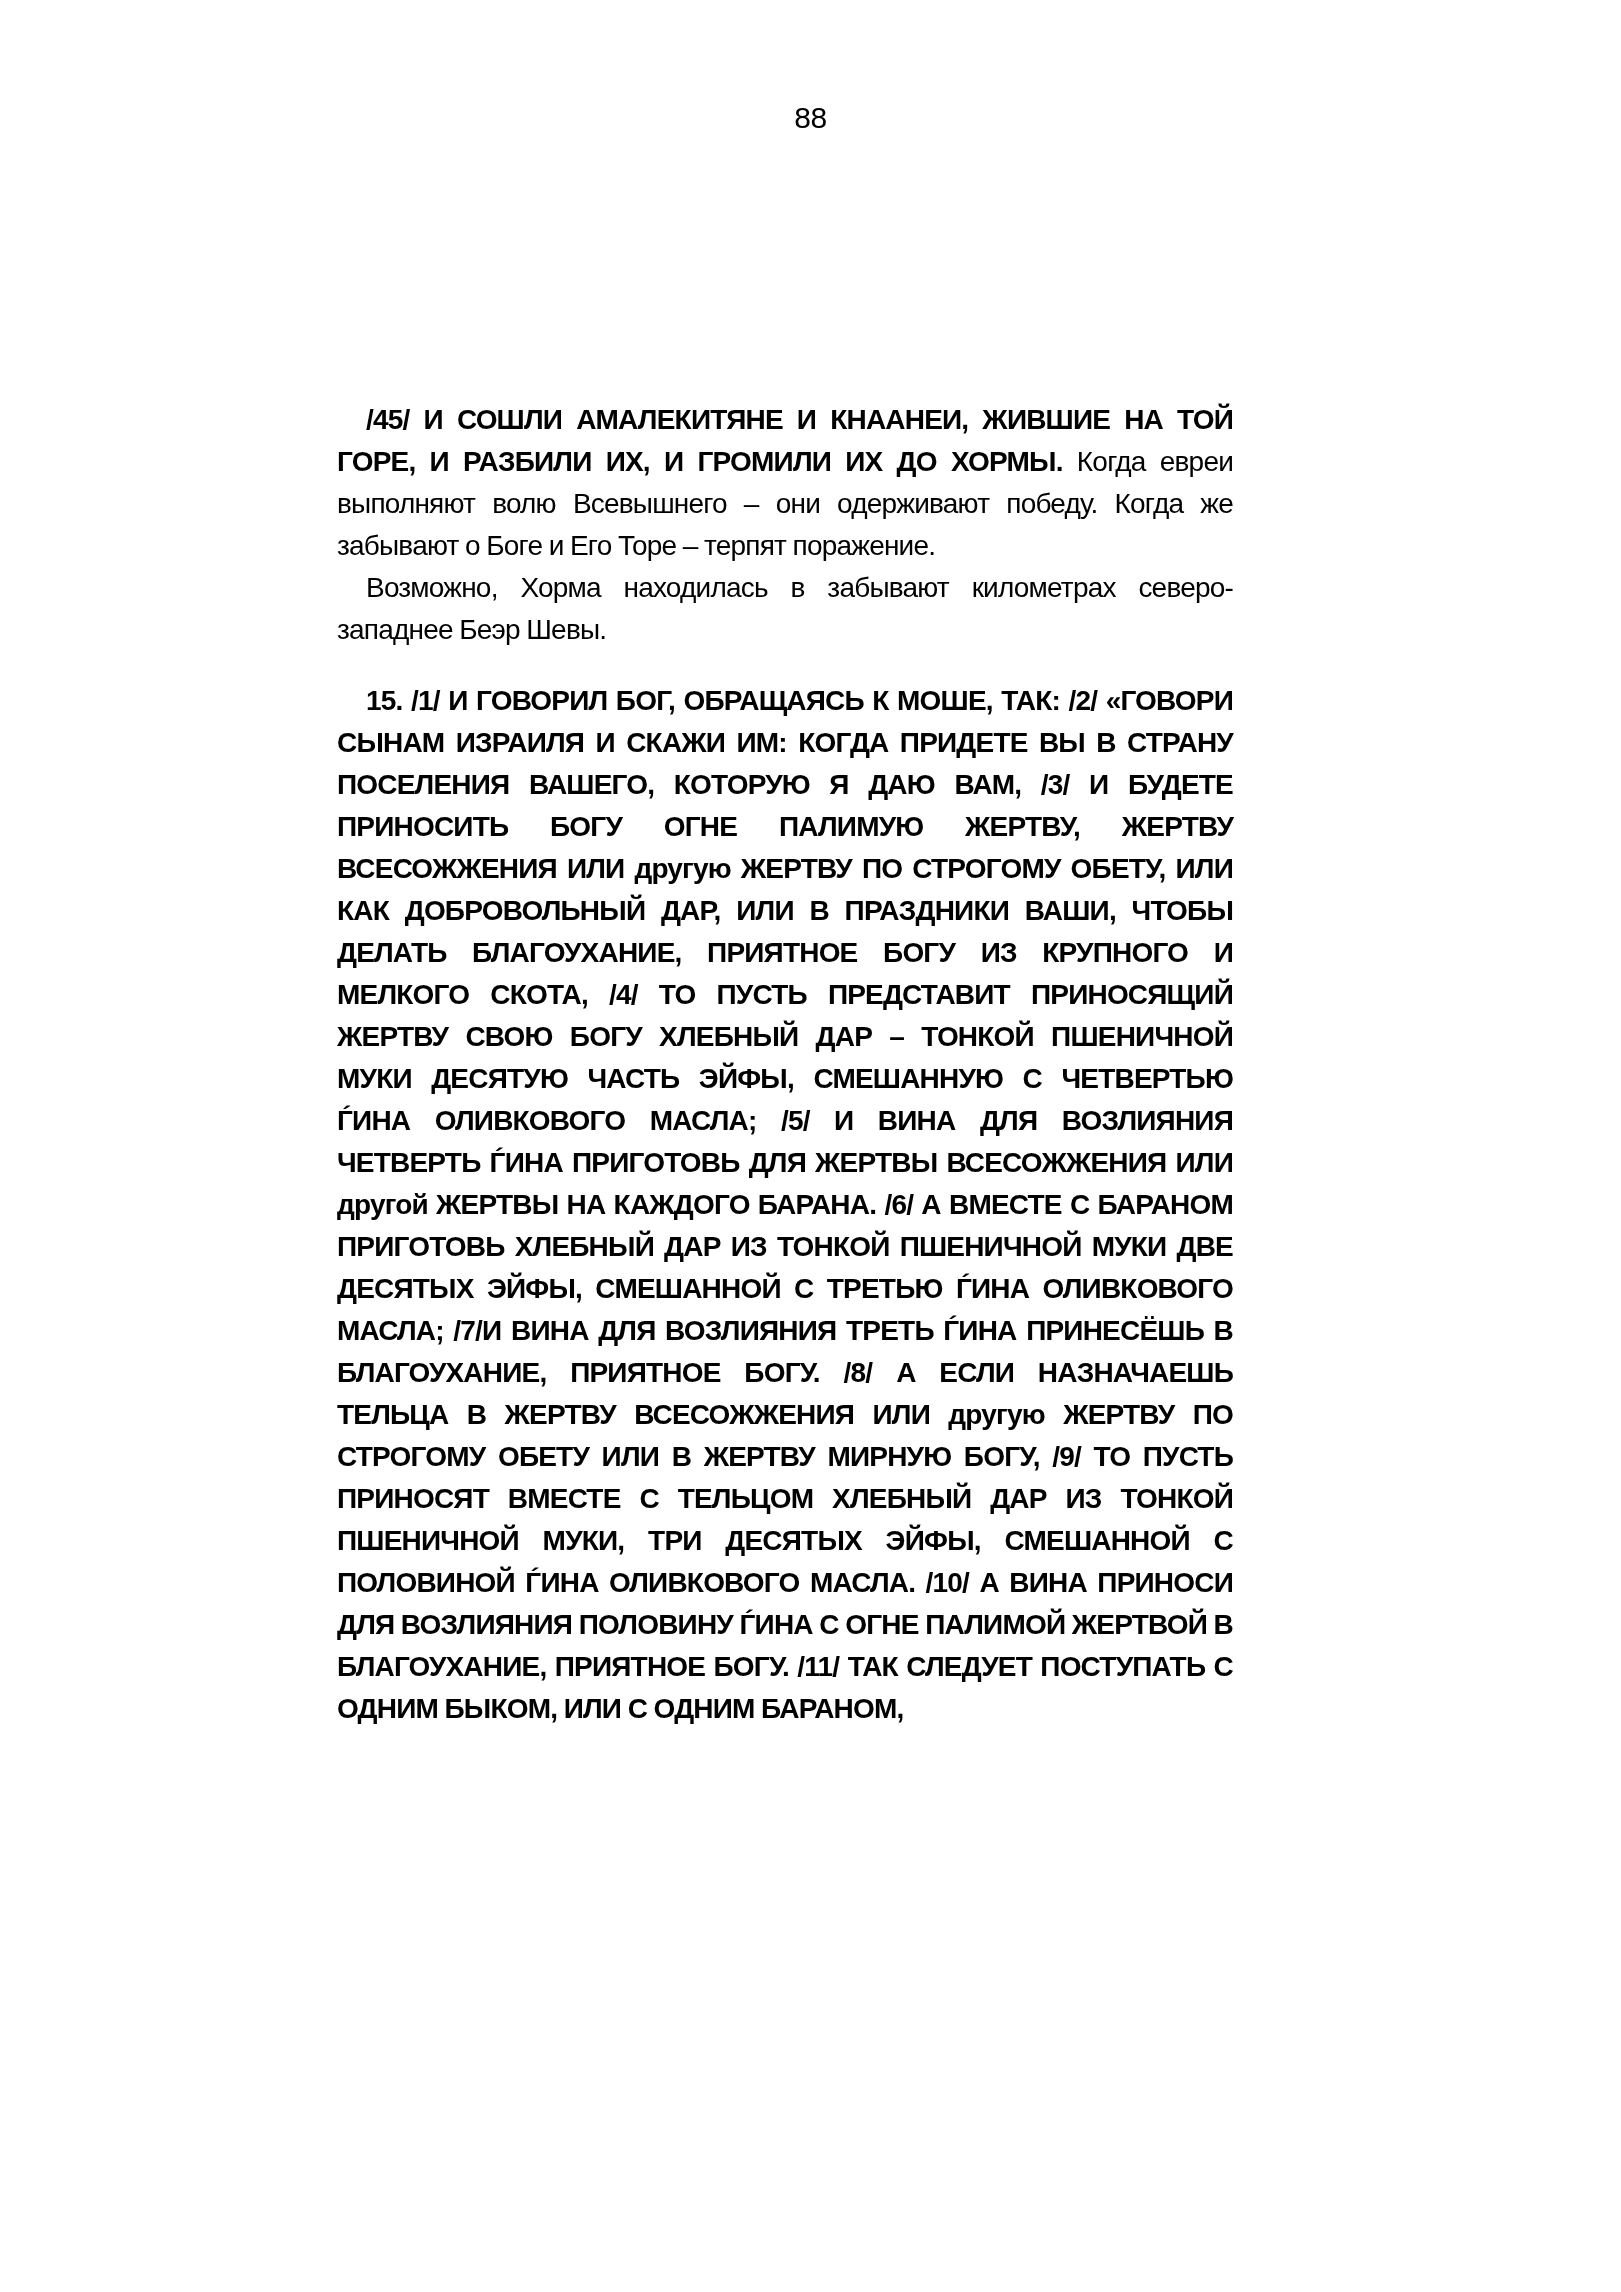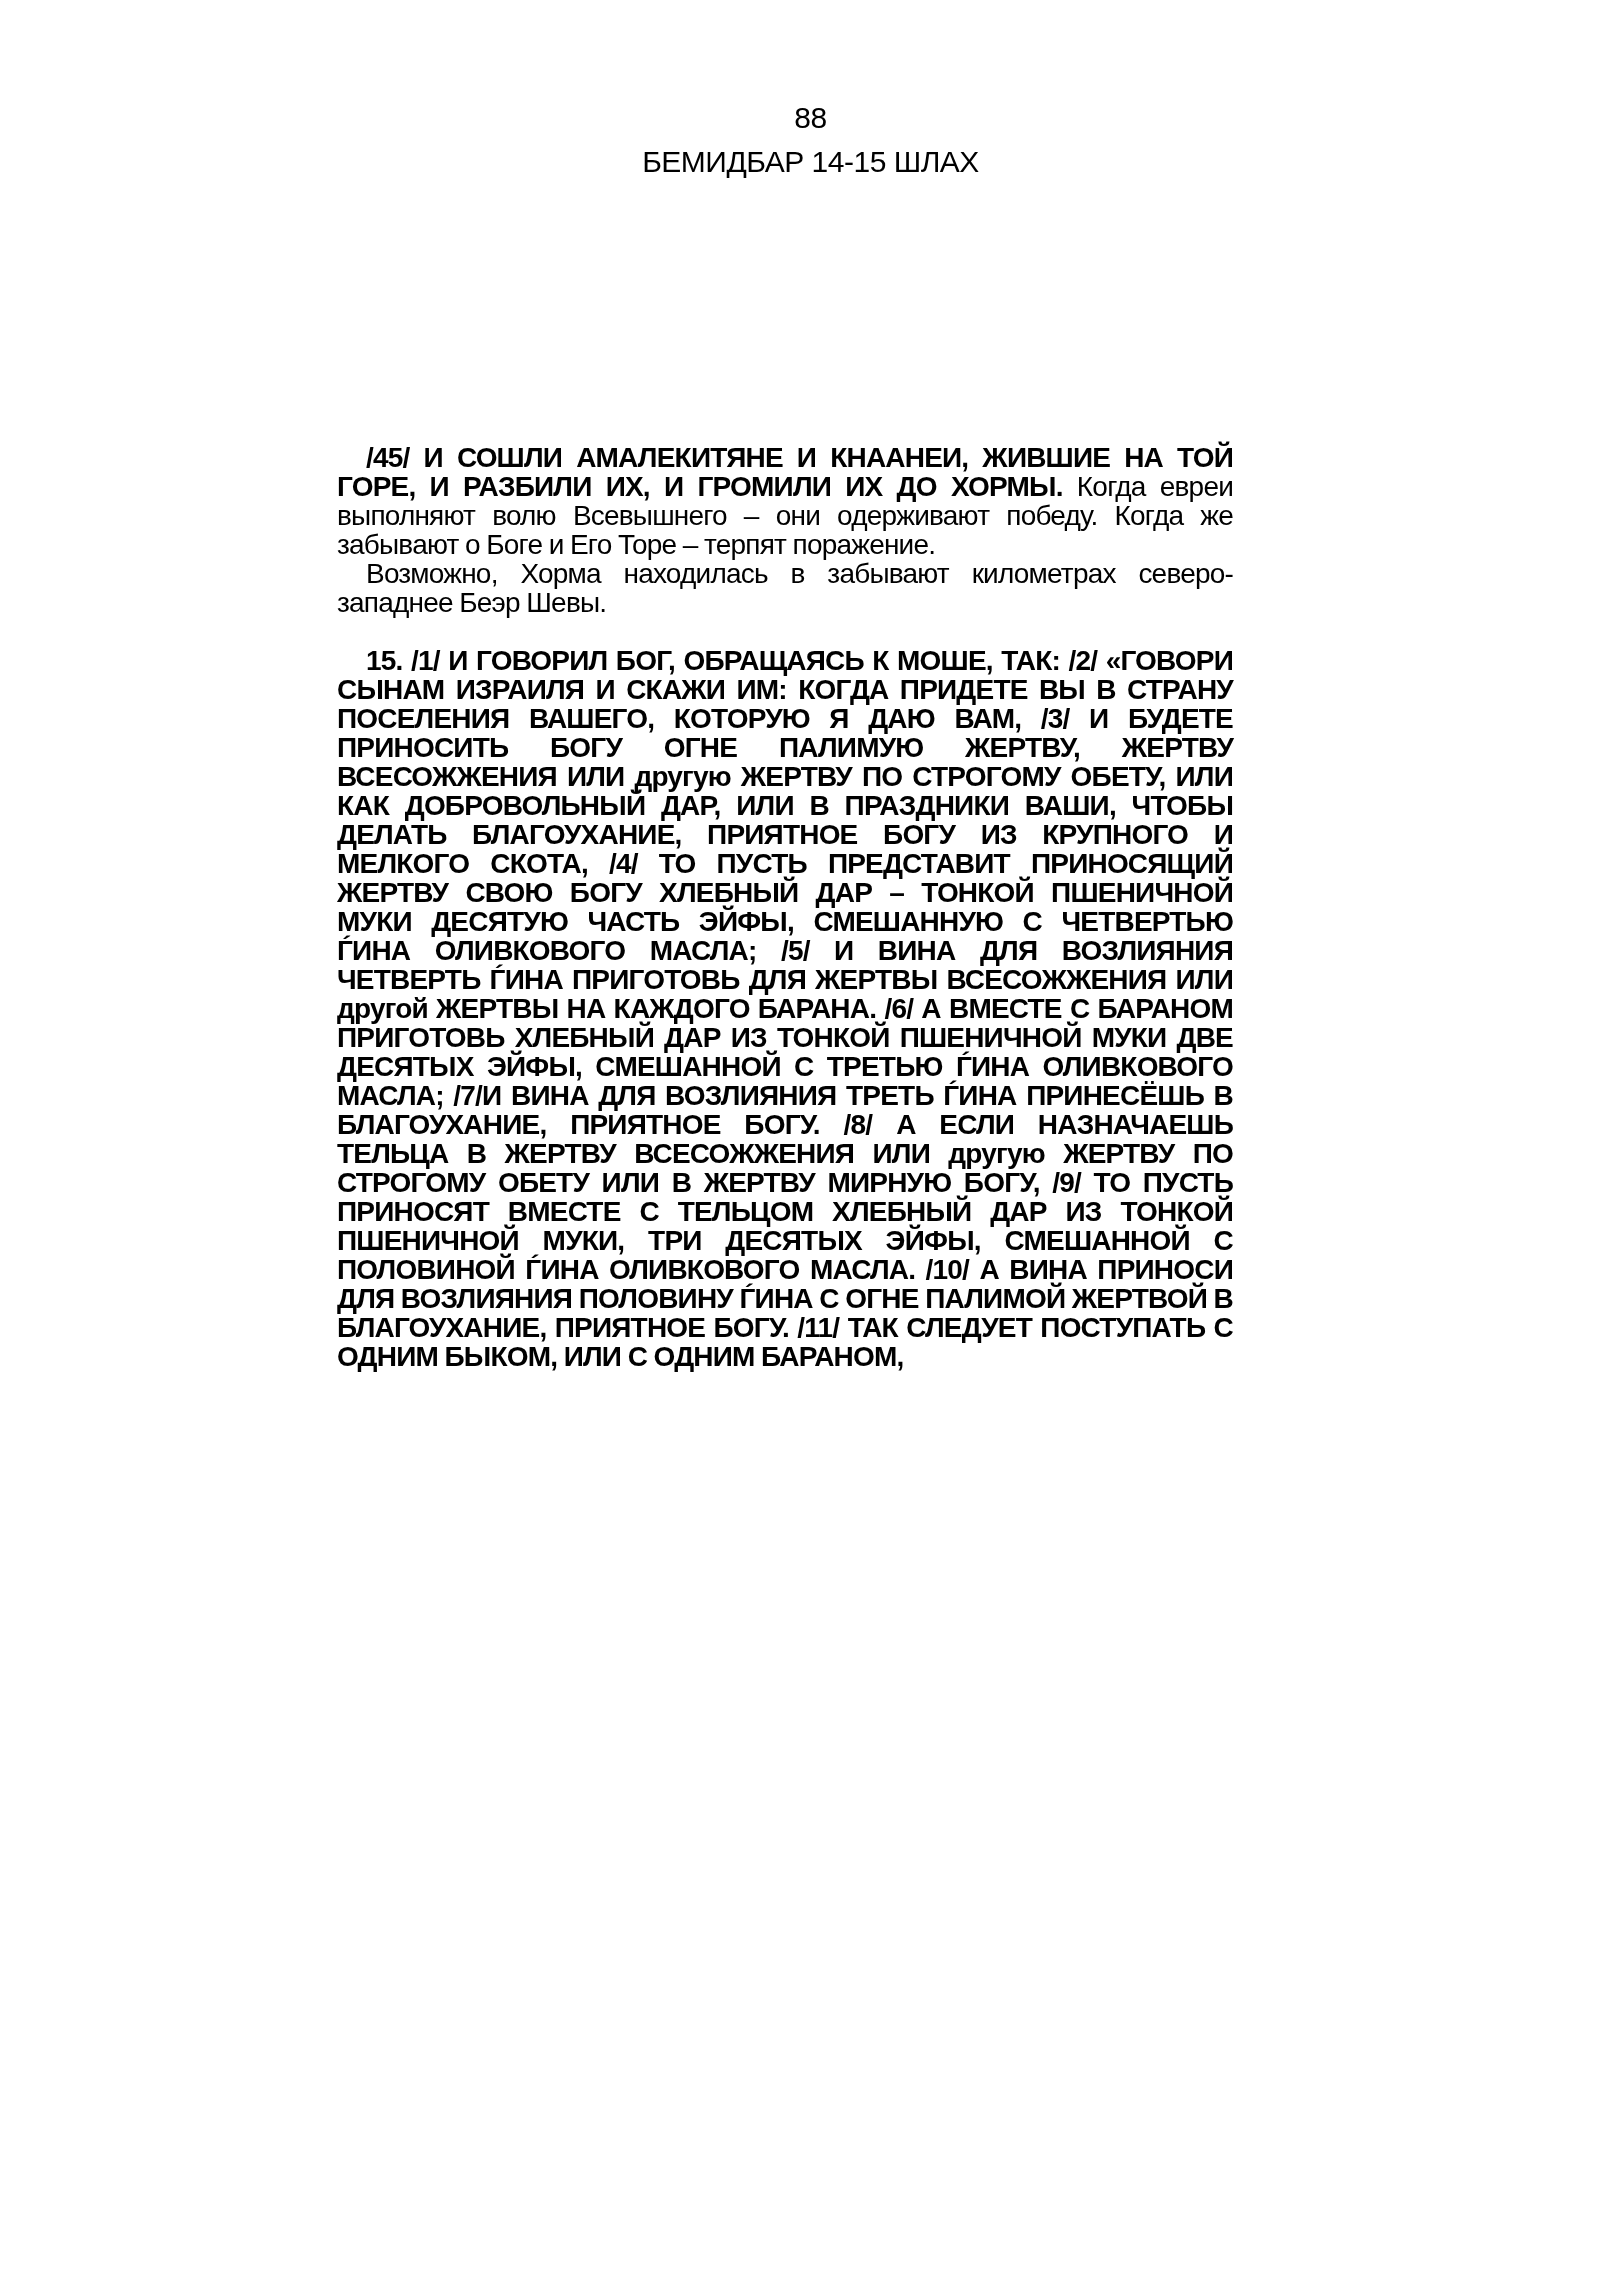--- a/index.html
+++ b/index.html
@@ -24,39 +24,38 @@
     text-align: center;
     font-size: 30px;
     line-height: 36px;
     letter-spacing: -0.5px;
   }
   .body {
     margin: 263px 0 0 337px;
     width: 896px;
     text-align: justify;
     font-size: 28px;
-    line-height: 29px;
+    line-height: 42px;
     letter-spacing: -0.8px;
     word-spacing: -0.5px;
   }
   .body p {
     margin: 0;
     text-indent: 29px;
   }
   .body p.spaced {
     margin-top: 29px;
   }
   .run-b { font-weight: bold; }
   .run-r { font-weight: normal; }
 </style>
 </head>
 <body>
 
 <div class="page">
   <div class="pagenum">88</div>
-  <div class="pagehead">БЕМИДБАР 14-15 ШЛАХ</div>
   <main class="body" id="text-body">
       <p><span class="run-b">/45/ И СОШЛИ АМАЛЕКИТЯНЕ И КНААНЕИ, ЖИВШИЕ НА ТОЙ ГОРЕ, И РАЗБИЛИ ИХ, И ГРОМИЛИ ИХ ДО ХОРМЫ. </span><span class="run-r">Когда евреи выполняют волю Всевышнего – они одерживают победу. Когда же забывают о Боге и Его Торе – терпят поражение.</span></p>
       <p><span class="run-r">Возможно, Хорма находилась в забывают километрах северо-западнее Беэр Шевы.</span></p>
       <p class="spaced"><span class="run-b">15. /1/ И ГОВОРИЛ БОГ, ОБРАЩАЯСЬ К МОШЕ, ТАК: /2/ «ГОВОРИ СЫНАМ ИЗРАИЛЯ И СКАЖИ ИМ: КОГДА ПРИДЕТЕ ВЫ В СТРАНУ ПОСЕЛЕНИЯ ВАШЕГО, КОТОРУЮ Я ДАЮ ВАМ, /3/ И БУДЕТЕ ПРИНОСИТЬ БОГУ ОГНЕ ПАЛИМУЮ ЖЕРТВУ, ЖЕРТВУ ВСЕСОЖЖЕНИЯ ИЛИ другую ЖЕРТВУ ПО СТРОГОМУ ОБЕТУ, ИЛИ КАК ДОБРОВОЛЬНЫЙ ДАР, ИЛИ В ПРАЗДНИКИ ВАШИ, ЧТОБЫ ДЕЛАТЬ БЛАГОУХАНИЕ, ПРИЯТНОЕ БОГУ ИЗ КРУПНОГО И МЕЛКОГО СКОТА, /4/ ТО ПУСТЬ ПРЕДСТАВИТ ПРИНОСЯЩИЙ ЖЕРТВУ СВОЮ БОГУ ХЛЕБНЫЙ ДАР – ТОНКОЙ ПШЕНИЧНОЙ МУКИ ДЕСЯТУЮ ЧАСТЬ ЭЙФЫ, СМЕШАННУЮ С ЧЕТВЕРТЬЮ ЃИНА ОЛИВКОВОГО МАСЛА; /5/ И ВИНА ДЛЯ ВОЗЛИЯНИЯ ЧЕТВЕРТЬ ЃИНА ПРИГОТОВЬ ДЛЯ ЖЕРТВЫ ВСЕСОЖЖЕНИЯ ИЛИ другой ЖЕРТВЫ НА КАЖДОГО БАРАНА. /6/ А ВМЕСТЕ С БАРАНОМ ПРИГОТОВЬ ХЛЕБНЫЙ ДАР ИЗ ТОНКОЙ ПШЕНИЧНОЙ МУКИ ДВЕ ДЕСЯТЫХ ЭЙФЫ, СМЕШАННОЙ С ТРЕТЬЮ ЃИНА ОЛИВКОВОГО МАСЛА; /7/И ВИНА ДЛЯ ВОЗЛИЯНИЯ ТРЕТЬ ЃИНА ПРИНЕСЁШЬ В БЛАГОУХАНИЕ, ПРИЯТНОЕ БОГУ. /8/ А ЕСЛИ НАЗНАЧАЕШЬ ТЕЛЬЦА В ЖЕРТВУ ВСЕСОЖЖЕНИЯ ИЛИ другую ЖЕРТВУ ПО СТРОГОМУ ОБЕТУ ИЛИ В ЖЕРТВУ МИРНУЮ БОГУ, /9/ ТО ПУСТЬ ПРИНОСЯТ ВМЕСТЕ С ТЕЛЬЦОМ ХЛЕБНЫЙ ДАР ИЗ ТОНКОЙ ПШЕНИЧНОЙ МУКИ, ТРИ ДЕСЯТЫХ ЭЙФЫ, СМЕШАННОЙ С ПОЛОВИНОЙ ЃИНА ОЛИВКОВОГО МАСЛА. /10/ А ВИНА ПРИНОСИ ДЛЯ ВОЗЛИЯНИЯ ПОЛОВИНУ ЃИНА С ОГНЕ ПАЛИМОЙ ЖЕРТВОЙ В БЛАГОУХАНИЕ, ПРИЯТНОЕ БОГУ. /11/ ТАК СЛЕДУЕТ ПОСТУПАТЬ С ОДНИМ БЫКОМ, ИЛИ С ОДНИМ БАРАНОМ,</span></p>
     </main>
 </div>
 
 
 </body></html>

